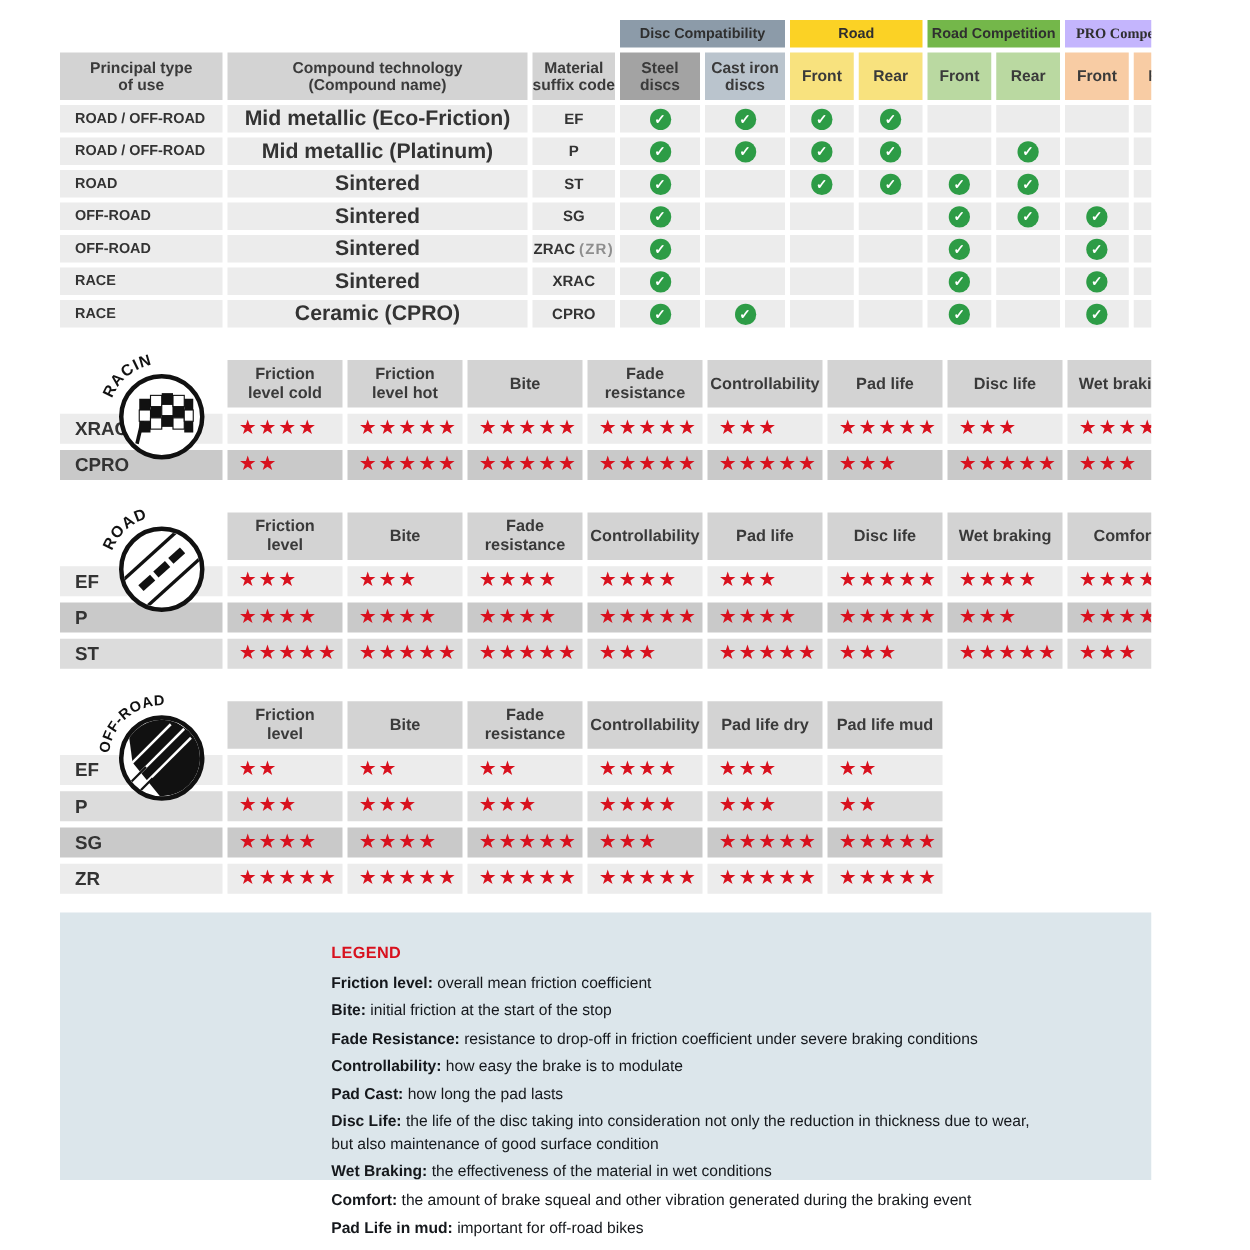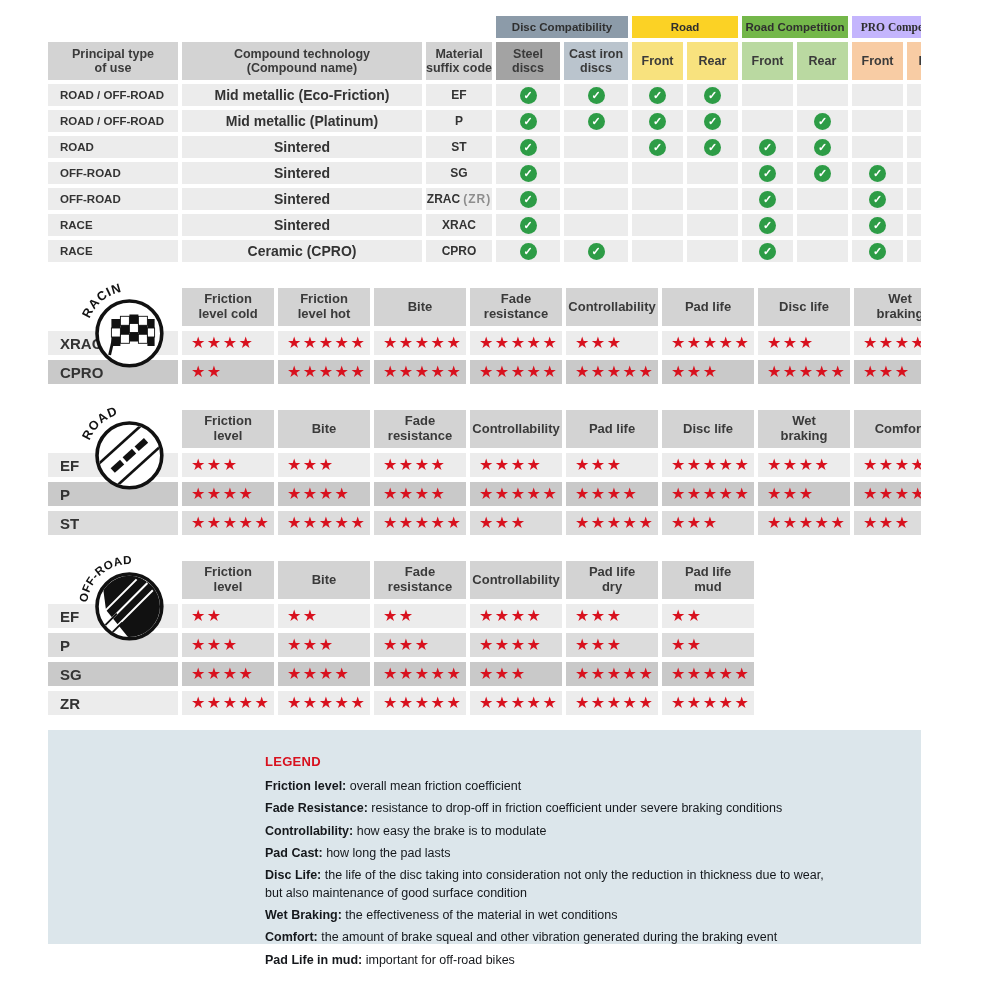--- a/index.html
+++ b/index.html
@@ -17,33 +17,33 @@
   }
   .band{display:flex;align-items:center;justify-content:center;
     font-size:11.5px;font-weight:bold;color:#2f2f2f;grid-column:span 2;}
   .band-spacer{grid-column:1 / span 3;background:transparent;}
   .hcell{background:#d3d3d3;display:flex;align-items:center;justify-content:center;
     text-align:center;font-size:12.5px;font-weight:bold;color:#3a3a3a;
     white-space:pre-line;line-height:1.15;}
   .dcell{background:#ececec;display:flex;align-items:center;justify-content:center;
     font-size:12px;font-weight:bold;color:#333;}
   .dcell.left{justify-content:flex-start;padding-left:12px;font-size:11.5px;}
-  .dcell.tech{font-size:14px;}
+  .dcell.tech{font-size:17px;}
   .code-suffix{color:#8e8e8e;font-weight:bold;margin-left:3px;letter-spacing:1px;}
   .check{width:17px;height:17px;border-radius:50%;background:#2d9c46;color:#fff;
     display:flex;align-items:center;justify-content:center;font-size:11px;font-weight:bold;}
   
   .section{position:relative;margin-top:12px;}
   .section-icon{position:absolute;left:22px;top:-6px;width:108px;height:92px;}
   .rating-grid{display:grid;column-gap:4px;row-gap:5px;margin-top:26px;}
   .cols-8{grid-template-columns:130px repeat(8,92px);}
   .cols-6{grid-template-columns:130px repeat(6,92px);}
   .rating-grid .corner{background:transparent;}
   .rhead{height:38px;background:#d3d3d3;display:flex;align-items:center;justify-content:center;
-    text-align:center;font-size:13px;font-weight:bold;color:#3a3a3a;line-height:1.12;padding:0 12px;box-sizing:border-box;}
+    text-align:center;font-size:13px;font-weight:bold;color:#3a3a3a;line-height:1.12;padding:0 0;box-sizing:border-box;}
   .rlabel{height:24px;display:flex;align-items:center;padding-left:12px;
     font-size:15px;font-weight:bold;color:#333;}
   .rstars{height:24px;display:flex;align-items:center;padding-left:9px;}
   .stars{color:#d8111e;font-size:16px;letter-spacing:1.5px;line-height:1;}
   .shade-light{background:#ececec;}
   .shade-medium{background:#dcdcdc;}
   .shade-dark{background:#c9c9c9;}
   
   .legend{margin-top:15px;width:902px;height:214px;background:#dce6eb;
     box-sizing:border-box;padding:24px 30px 0 217px;}
@@ -551,20 +551,21 @@
         <div class="rstars shade-light">
           <span class="stars">★★★★★</span>
         </div>
       </div>
   </div>
 
   <div class="legend">
     <h3 class="legend-title">LEGEND</h3>
     <div id="legend-items">
         <div class="legend-item"><span class="term">Friction level:</span><span class="desc"> overall mean friction coefficient</span></div>
+        <div class="legend-item"><span class="term">Bite:</span><span class="desc"> initial friction at the start of the stop</span></div>
         <div class="legend-item"><span class="term">Fade Resistance:</span><span class="desc"> resistance to drop-off in friction coefficient under severe braking conditions</span></div>
         <div class="legend-item"><span class="term">Controllability:</span><span class="desc"> how easy the brake is to modulate</span></div>
         <div class="legend-item"><span class="term">Pad Cast:</span><span class="desc"> how long the pad lasts</span></div>
         <div class="legend-item"><span class="term">Disc Life:</span><span class="desc"> the life of the disc taking into consideration not only the reduction in thickness due to wear,
 but also maintenance of good surface condition</span></div>
         <div class="legend-item"><span class="term">Wet Braking:</span><span class="desc"> the effectiveness of the material in wet conditions</span></div>
         <div class="legend-item"><span class="term">Comfort:</span><span class="desc"> the amount of brake squeal and other vibration generated during the braking event</span></div>
         <div class="legend-item"><span class="term">Pad Life in mud:</span><span class="desc"> important for off-road bikes</span></div>
       </div>
   </div>

